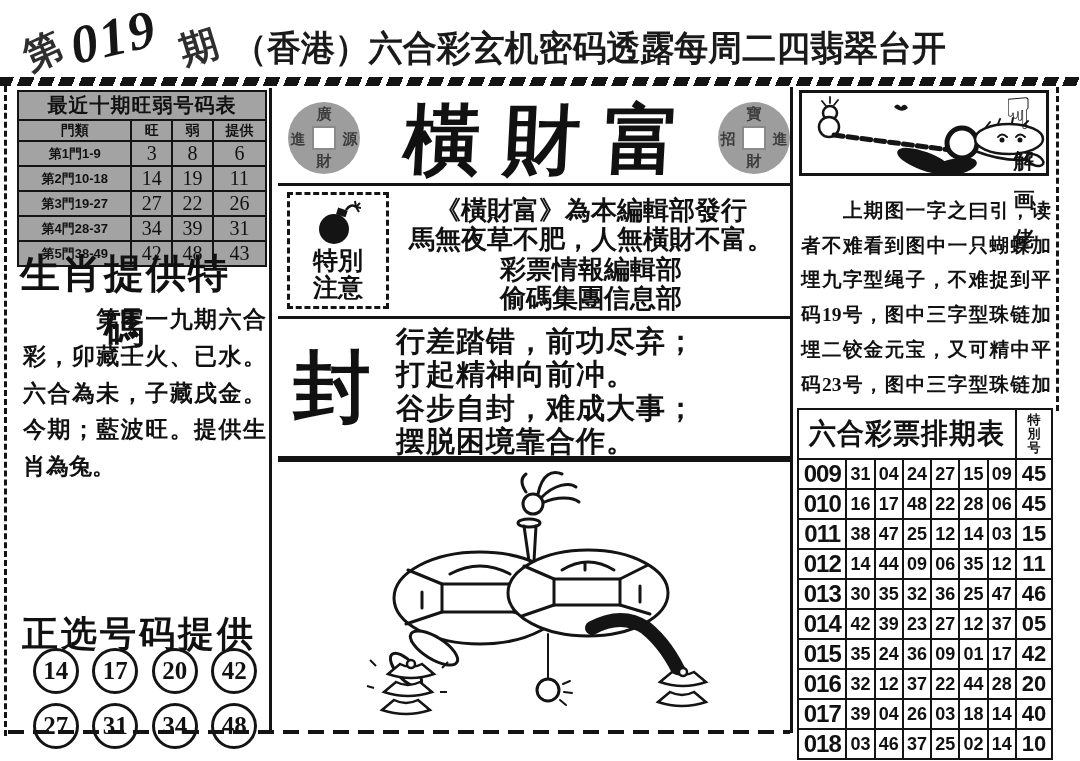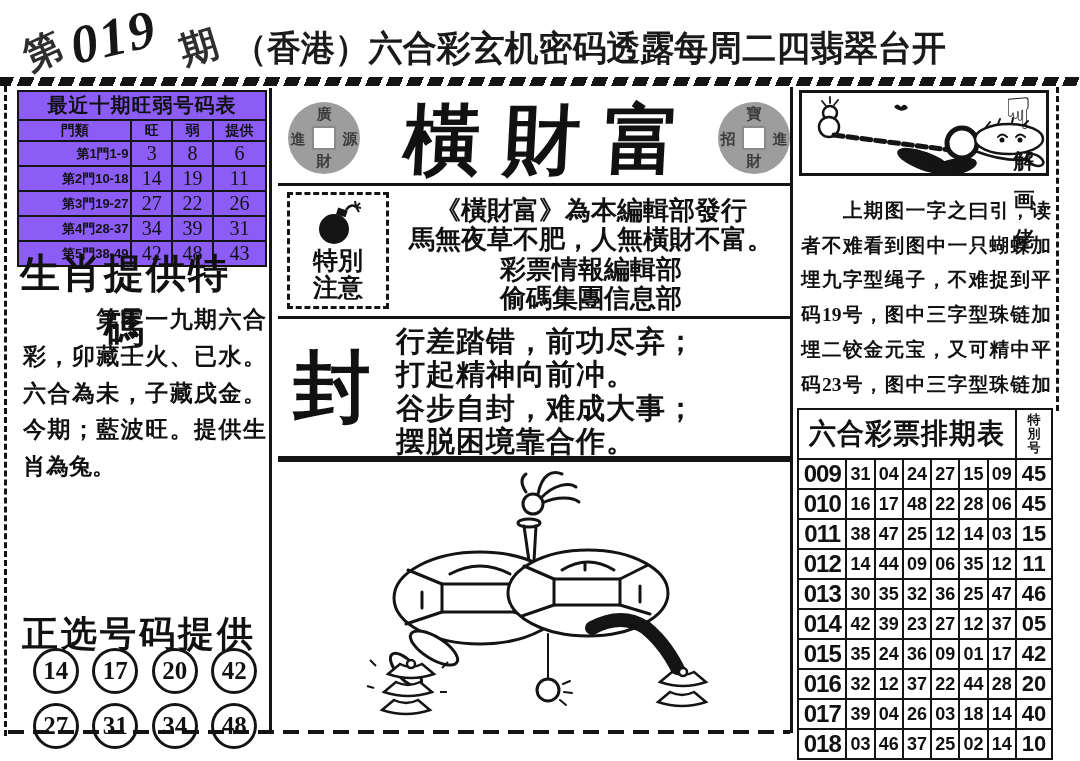--- a/index.html
+++ b/index.html
@@ -24,25 +24,25 @@
 
   .rule-hatch { height:9px; background:repeating-linear-gradient(112deg,#141414 0 13px,#ffffff 13px 19px); }
   .rule-dash  { height:4px; background:repeating-linear-gradient(90deg,#141414 0 16px,transparent 16px 25px); }
 
   #page-left-border  { left:4px; top:86px; height:650px; width:0; border-left:3px dashed #141414; }
   #mid-right-divider { left:790px; top:87px; width:3px; height:646px; background:#141414; }
   #left-mid-divider  { left:269px; top:88px; width:3px; height:645px; background:#141414; }
   #right-dash-border { left:1056px; top:87px; width:0; height:324px; border-right:3px dashed #141414; }
 
   
-  #hot-weak-table { left:17px; top:90px; width:250px; border-collapse:collapse; background:#8b5cf6; }
+  #hot-weak-table { left:17px; top:90px; width:250px; border-collapse:collapse; background:#a3a3a3; }
   #hot-weak-table th, #hot-weak-table td { border:2px solid #141414; text-align:center; padding:0 2px; }
   #hot-weak-table .tbl-title { font-size:20px; font-weight:900; letter-spacing:1px; height:27px; }
   #hot-weak-table .col-h { font-size:14px; font-weight:900; height:21px; }
-  #hot-weak-table .gate { font-size:13px; font-weight:900; text-align:right; white-space:nowrap;
+  #hot-weak-table .gate { font-size:13px; font-weight:900; text-align:center; white-space:nowrap;
                           font-family:"Liberation Sans",sans-serif; }
   #hot-weak-table .val { font-size:20px; font-family:"Liberation Serif",serif; height:20px; }
 
   #zodiac-title { left:0; top:246px; width:250px; text-align:center; font-size:40px;
                   font-weight:900; letter-spacing:2px; }
   #zodiac-body { left:23px; top:302px; width:243px; font-size:23px; line-height:1.6;
                  text-align:justify; font-weight:600; }
 
   #picks-title { left:14px; top:610px; width:250px; text-align:center; font-size:36px;
                  font-weight:700; letter-spacing:3px; }

